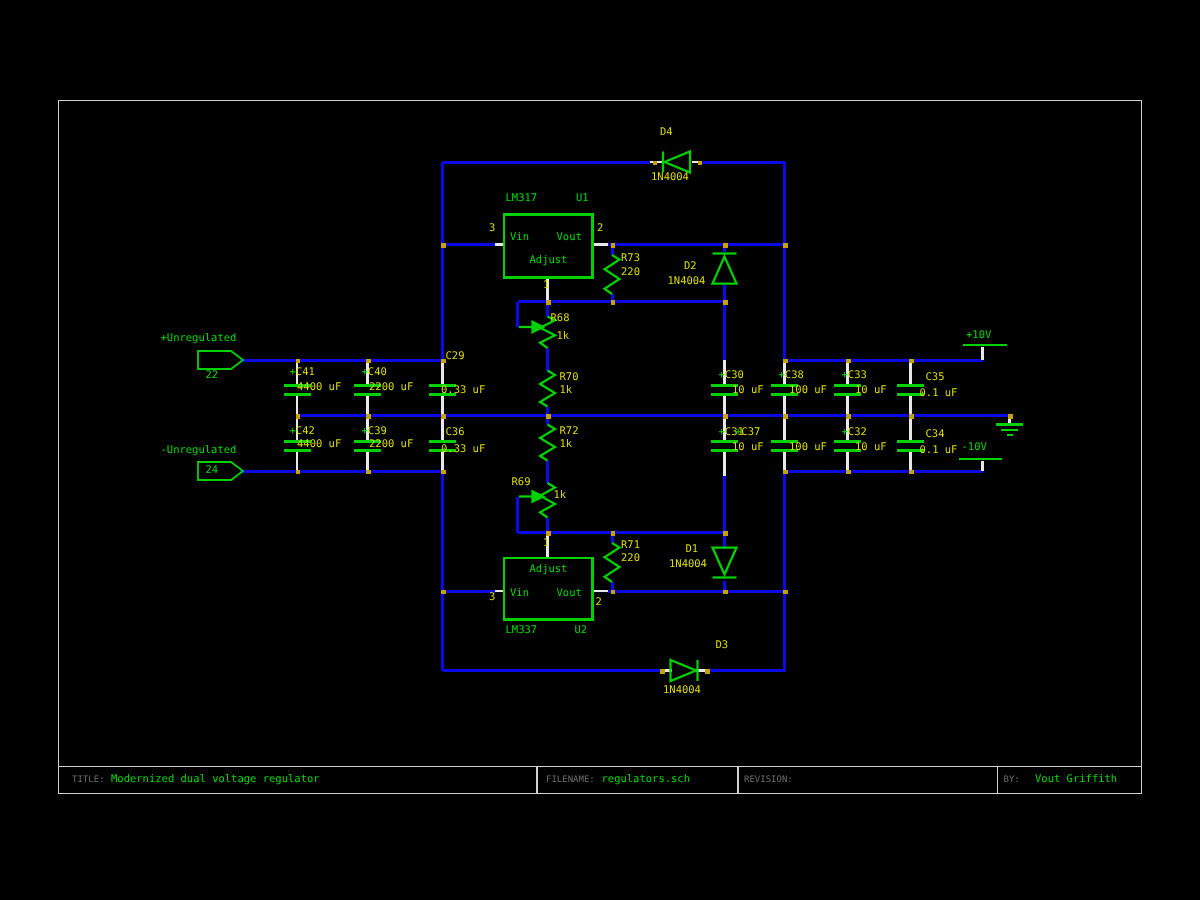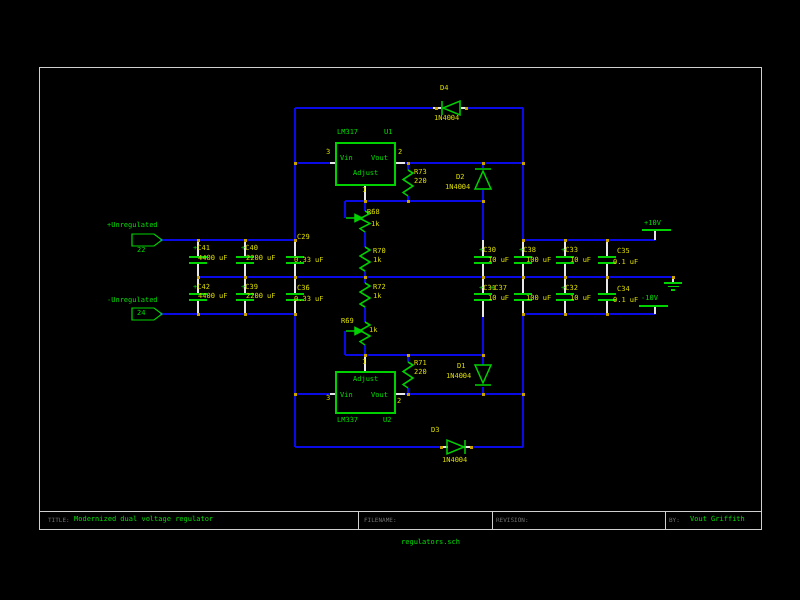--- a/index.html
+++ b/index.html
@@ -117,21 +117,21 @@
        M364,354h3v3h-3z M407,354h3v3h-3z M482,354h3v3h-3z
        M435,107h3v3h-3z M465,107h3v3h-3z M440,446h3v3h-3z M470,446h3v3h-3z"></path>
 </svg>
 
 <span class="t y" style="left:440px;top:85px">D4</span>
 <span class="t y" style="left:434px;top:115px">1N4004</span>
 <span class="t y" style="left:456px;top:174px">D2</span>
 <span class="t y" style="left:445px;top:184px">1N4004</span>
 <span class="t y" style="left:457px;top:363px">D1</span>
 <span class="t y" style="left:446px;top:373px">1N4004</span>
-<span class="t y" style="left:431px;top:427px">D3</span>
+<span class="t y" style="left:477px;top:427px">D3</span>
 <span class="t y" style="left:442px;top:457px">1N4004</span>
 
 <span class="t y" style="left:414px;top:169px">R73</span>
 <span class="t y" style="left:414px;top:178px">220</span>
 <span class="t y" style="left:414px;top:360px">R71</span>
 <span class="t y" style="left:414px;top:369px">220</span>
 <span class="t y" style="left:367px;top:209px">R68</span>
 <span class="t y" style="left:371px;top:221px">1k</span>
 <span class="t y" style="left:373px;top:248px">R70</span>
 <span class="t y" style="left:373px;top:257px">1k</span>
@@ -190,18 +190,18 @@
 <span class="t g" style="left:107px;top:222px">+Unregulated</span>
 <span class="t g" style="left:137px;top:247px">22</span>
 <span class="t g" style="left:107px;top:297px">-Unregulated</span>
 <span class="t g" style="left:137px;top:310px">24</span>
 <span class="t g" style="left:644px;top:220px">+10V</span>
 <span class="t g" style="left:641px;top:295px">-10V</span>
 
 <span class="t dim" style="left:48px;top:517px">TITLE:</span>
 <span class="t g" style="left:74px;top:516px">Modernized dual voltage regulator</span>
 <span class="t dim" style="left:364px;top:517px">FILENAME:</span>
-<span class="t g" style="left:401px;top:539px">regulators.sch</span>
+<span class="t g" style="left:401px;top:516px">regulators.sch</span>
 <span class="t dim" style="left:496px;top:517px">REVISION:</span>
 <span class="t dim" style="left:669px;top:517px">BY:</span>
 <span class="t g" style="left:690px;top:516px">Vout Griffith</span>
 
 </div>
 
 </body></html>

